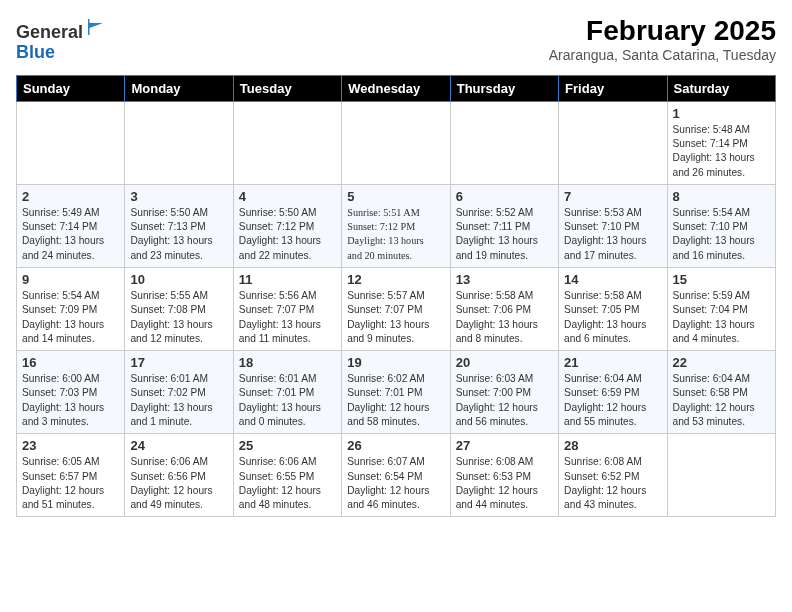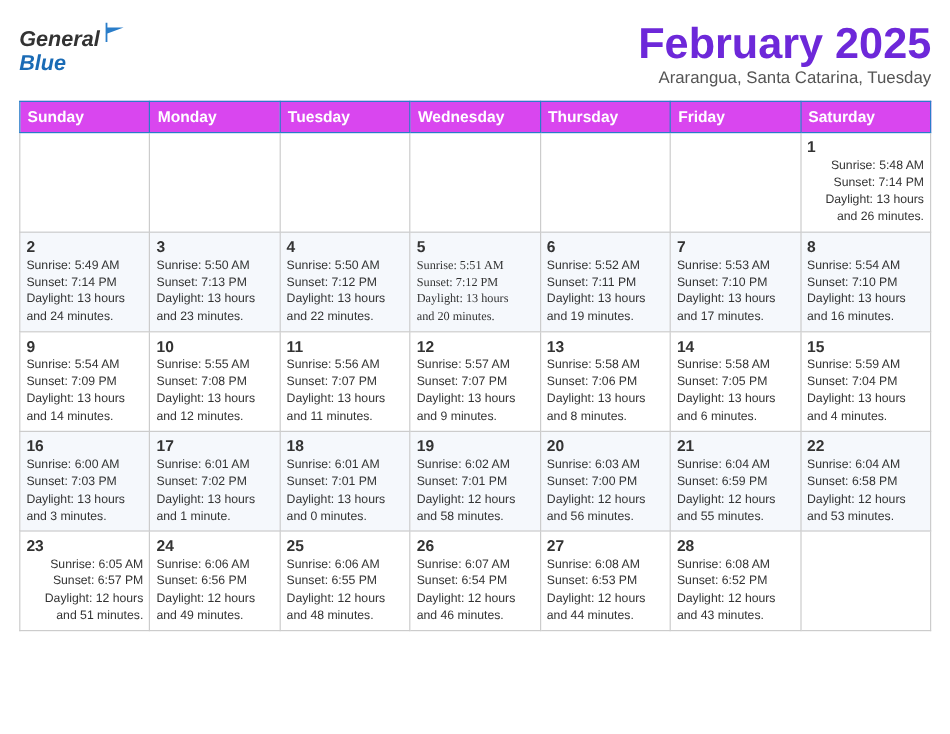--- a/index.html
+++ b/index.html
@@ -18,47 +18,46 @@
     }
     .logo {
       display: flex;
       align-items: center;
       gap: 2px;
     }
     .logo-text {
       font-size: 18px;
       font-weight: bold;
       line-height: 1.1;
-      font-style: italic;
     }
     .logo-general { color: #333; }
     .logo-blue { color: #1a6bb5; }
     .logo-icon {
       width: 22px;
       height: 22px;
       margin-left: 2px;
     }
     .title-block { text-align: right; }
     .month-title {
-      font-size: 36px;
+      font-size: 28px;
       font-weight: bold;
-      color: #6d28d9;
+      color: #000000;
       line-height: 1.1;
     }
     .location {
       font-size: 14px;
       color: #555;
     }
     .calendar {
       width: 100%;
       border-collapse: collapse;
       border: 1px solid #ccc;
     }
     .calendar th {
-      background: #d946ef;
+      background: #000000;
       color: #fff;
       font-size: 13px;
       font-weight: bold;
       padding: 5px 6px;
       text-align: left;
       border: 1px solid #2a7dc9;
     }
     .calendar td {
       vertical-align: top;
       padding: 4px 5px;
@@ -122,21 +121,21 @@
   <tbody id="calendar-body">
   <tr>
         <td class="empty-cell"></td>
         <td class="empty-cell"></td>
         <td class="empty-cell"></td>
         <td class="empty-cell"></td>
         <td class="empty-cell"></td>
         <td class="empty-cell"></td>
         <td>
           <span class="day-number">1</span>
-          <div class="day-info" style="white-space: pre-line; text-align: right;">Sunrise: 5:48 AM
+          <div class="day-info" style="white-space: pre-line;">Sunrise: 5:48 AM
 Sunset: 7:14 PM
 Daylight: 13 hours
 and 26 minutes.</div>
         </td>
       </tr>
       <tr>
         <td>
           <span class="day-number">2</span>
           <div class="day-info" style="white-space: pre-line;">Sunrise: 5:49 AM
 Sunset: 7:14 PM
@@ -284,21 +283,21 @@
           <span class="day-number">22</span>
           <div class="day-info" style="white-space: pre-line;">Sunrise: 6:04 AM
 Sunset: 6:58 PM
 Daylight: 12 hours
 and 53 minutes.</div>
         </td>
       </tr>
       <tr>
         <td>
           <span class="day-number">23</span>
-          <div class="day-info" style="white-space: pre-line; text-align: right;">Sunrise: 6:05 AM
+          <div class="day-info" style="white-space: pre-line;">Sunrise: 6:05 AM
 Sunset: 6:57 PM
 Daylight: 12 hours
 and 51 minutes.</div>
         </td>
         <td>
           <span class="day-number">24</span>
           <div class="day-info" style="white-space: pre-line;">Sunrise: 6:06 AM
 Sunset: 6:56 PM
 Daylight: 12 hours
 and 49 minutes.</div>

